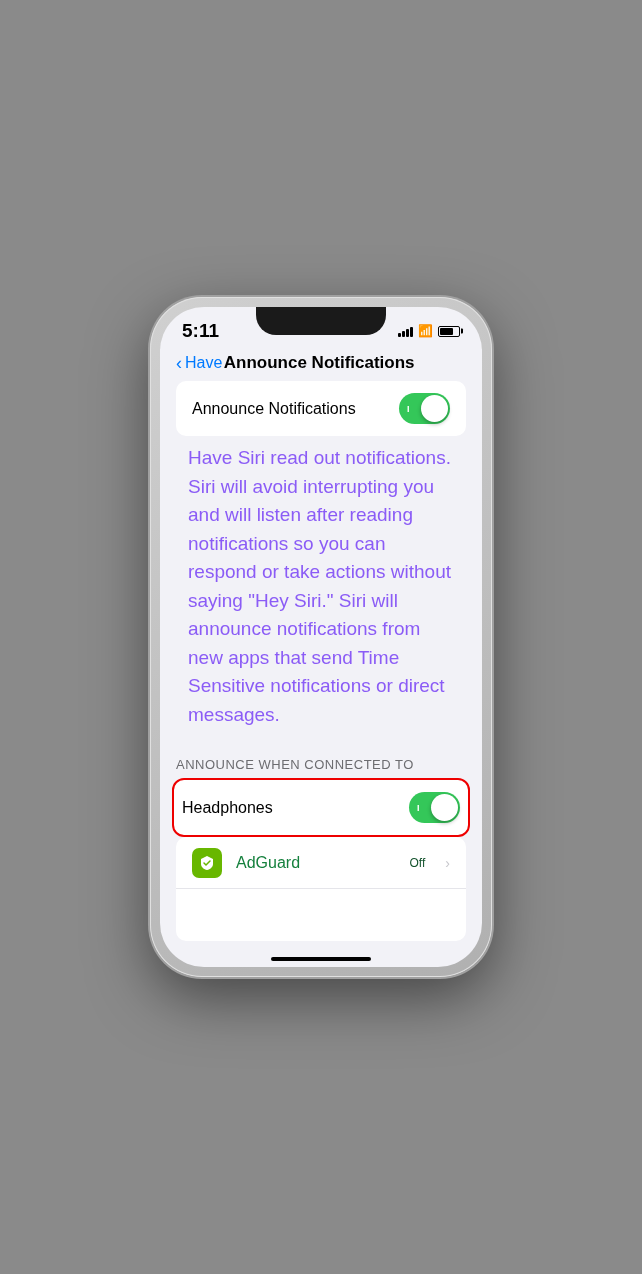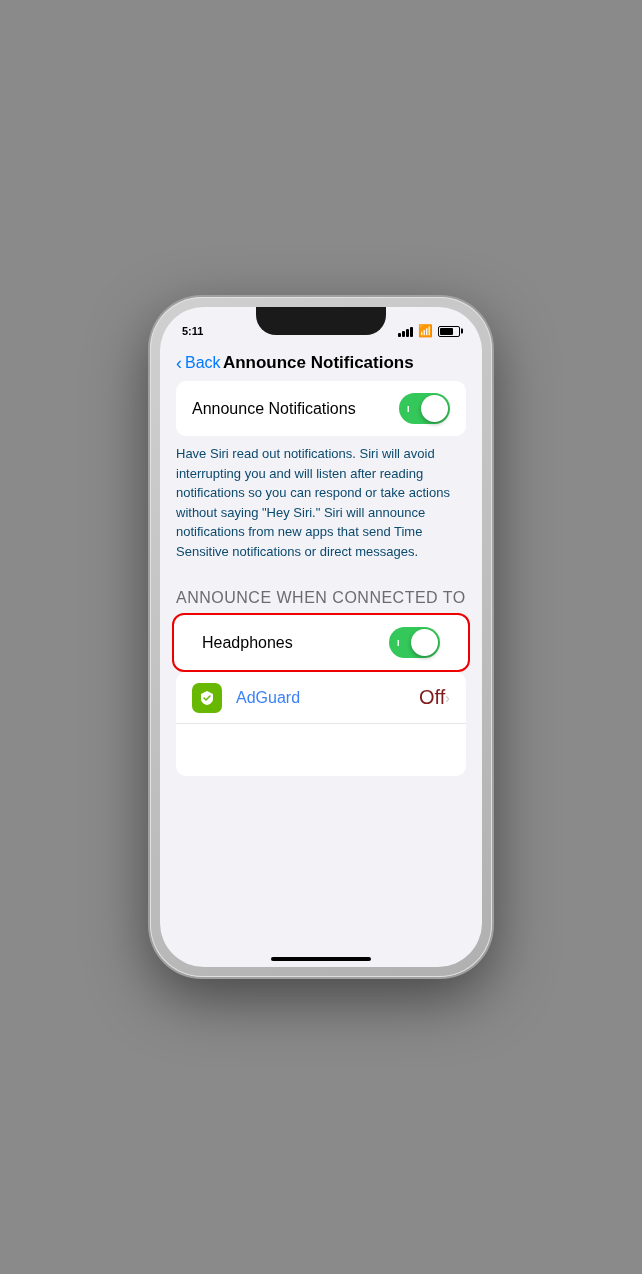--- a/index.html
+++ b/index.html
@@ -48,21 +48,21 @@
     
     .status-bar {
       display: flex;
       justify-content: space-between;
       align-items: center;
       padding: 10px 22px 4px;
       height: 42px;
     }
 
     .status-time {
-      font-size: 11px;
+      font-size: 19px;
       font-weight: 600;
       color: #000;
     }
 
     .status-icons {
       display: flex;
       align-items: center;
       gap: 5px;
     }
 
@@ -167,23 +167,23 @@
       min-height: 48px;
     }
 
     .card-row-label {
       font-size: 16px;
       color: #000;
       font-weight: 400;
     }
 
     .description-text {
-      font-size: 13px;
-      color: #0c4a6e;
-      padding: 8px 16px 12px;
+      font-size: 19px;
+      color: #8b5cf6;
+      padding: 8px 28px 12px;
       line-height: 1.5;
     }
 
     
     .toggle {
       width: 51px;
       height: 31px;
       border-radius: 16px;
       position: relative;
       cursor: pointer;
@@ -225,42 +225,42 @@
       top: 50%;
       transform: translateY(-50%);
     }
 
     .toggle.on .toggle-label {
       left: 8px;
     }
 
     
     .section-header {
-      font-size: 16px;
+      font-size: 13px;
       color: #6c6c70;
       text-transform: uppercase;
       letter-spacing: 0.5px;
       padding: 16px 16px 6px;
       font-weight: 400;
     }
 
     
     .highlighted-row {
       border: 2.5px solid #e00;
       border-radius: 12px;
       margin: 0 12px;
       background: #fff;
       overflow: hidden;
     }
 
     .highlighted-card-row {
       display: flex;
       align-items: center;
       justify-content: space-between;
-      padding: 12px 28px;
+      padding: 12px 8px;
       min-height: 48px;
     }
 
     
     .app-row {
       display: flex;
       align-items: center;
       padding: 10px 16px;
       min-height: 52px;
       border-bottom: 0.5px solid #e5e5ea;
@@ -280,27 +280,27 @@
       align-items: center;
       justify-content: center;
       font-size: 14px;
       color: #fff;
       font-weight: 700;
     }
 
     .app-name {
       flex: 1;
       font-size: 16px;
-      color: #3b82f6;
+      color: #15803d;
     }
 
     .app-status {
-      font-size: 20px;
-      color: #7f1d1d;
-      margin-right: 0;
+      font-size: 12px;
+      color: #14532d;
+      margin-right: 20px;
     }
 
     .chevron-right {
       color: #c7c7cc;
       font-size: 14px;
     }
 
     
     .home-indicator {
       position: absolute;
@@ -339,21 +339,21 @@
         <span class="wifi-icon">📶</span>
         <div class="battery-icon">
           <div class="battery-fill"></div>
         </div>
       </div>
     </div>
 
     <div class="nav-bar">
       <div class="back-btn">
         <span class="back-chevron">‹</span>
-        <span>Back</span>
+        <span>Have</span>
       </div>
       <span class="nav-title">Announce Notifications</span>
     </div>
 
     <div class="content">
 
       <div style="margin: 0 0 0; padding: 0 0 0;">
         <div class="card">
           <div class="card-row">
             <span class="card-row-label">Announce Notifications</span>

